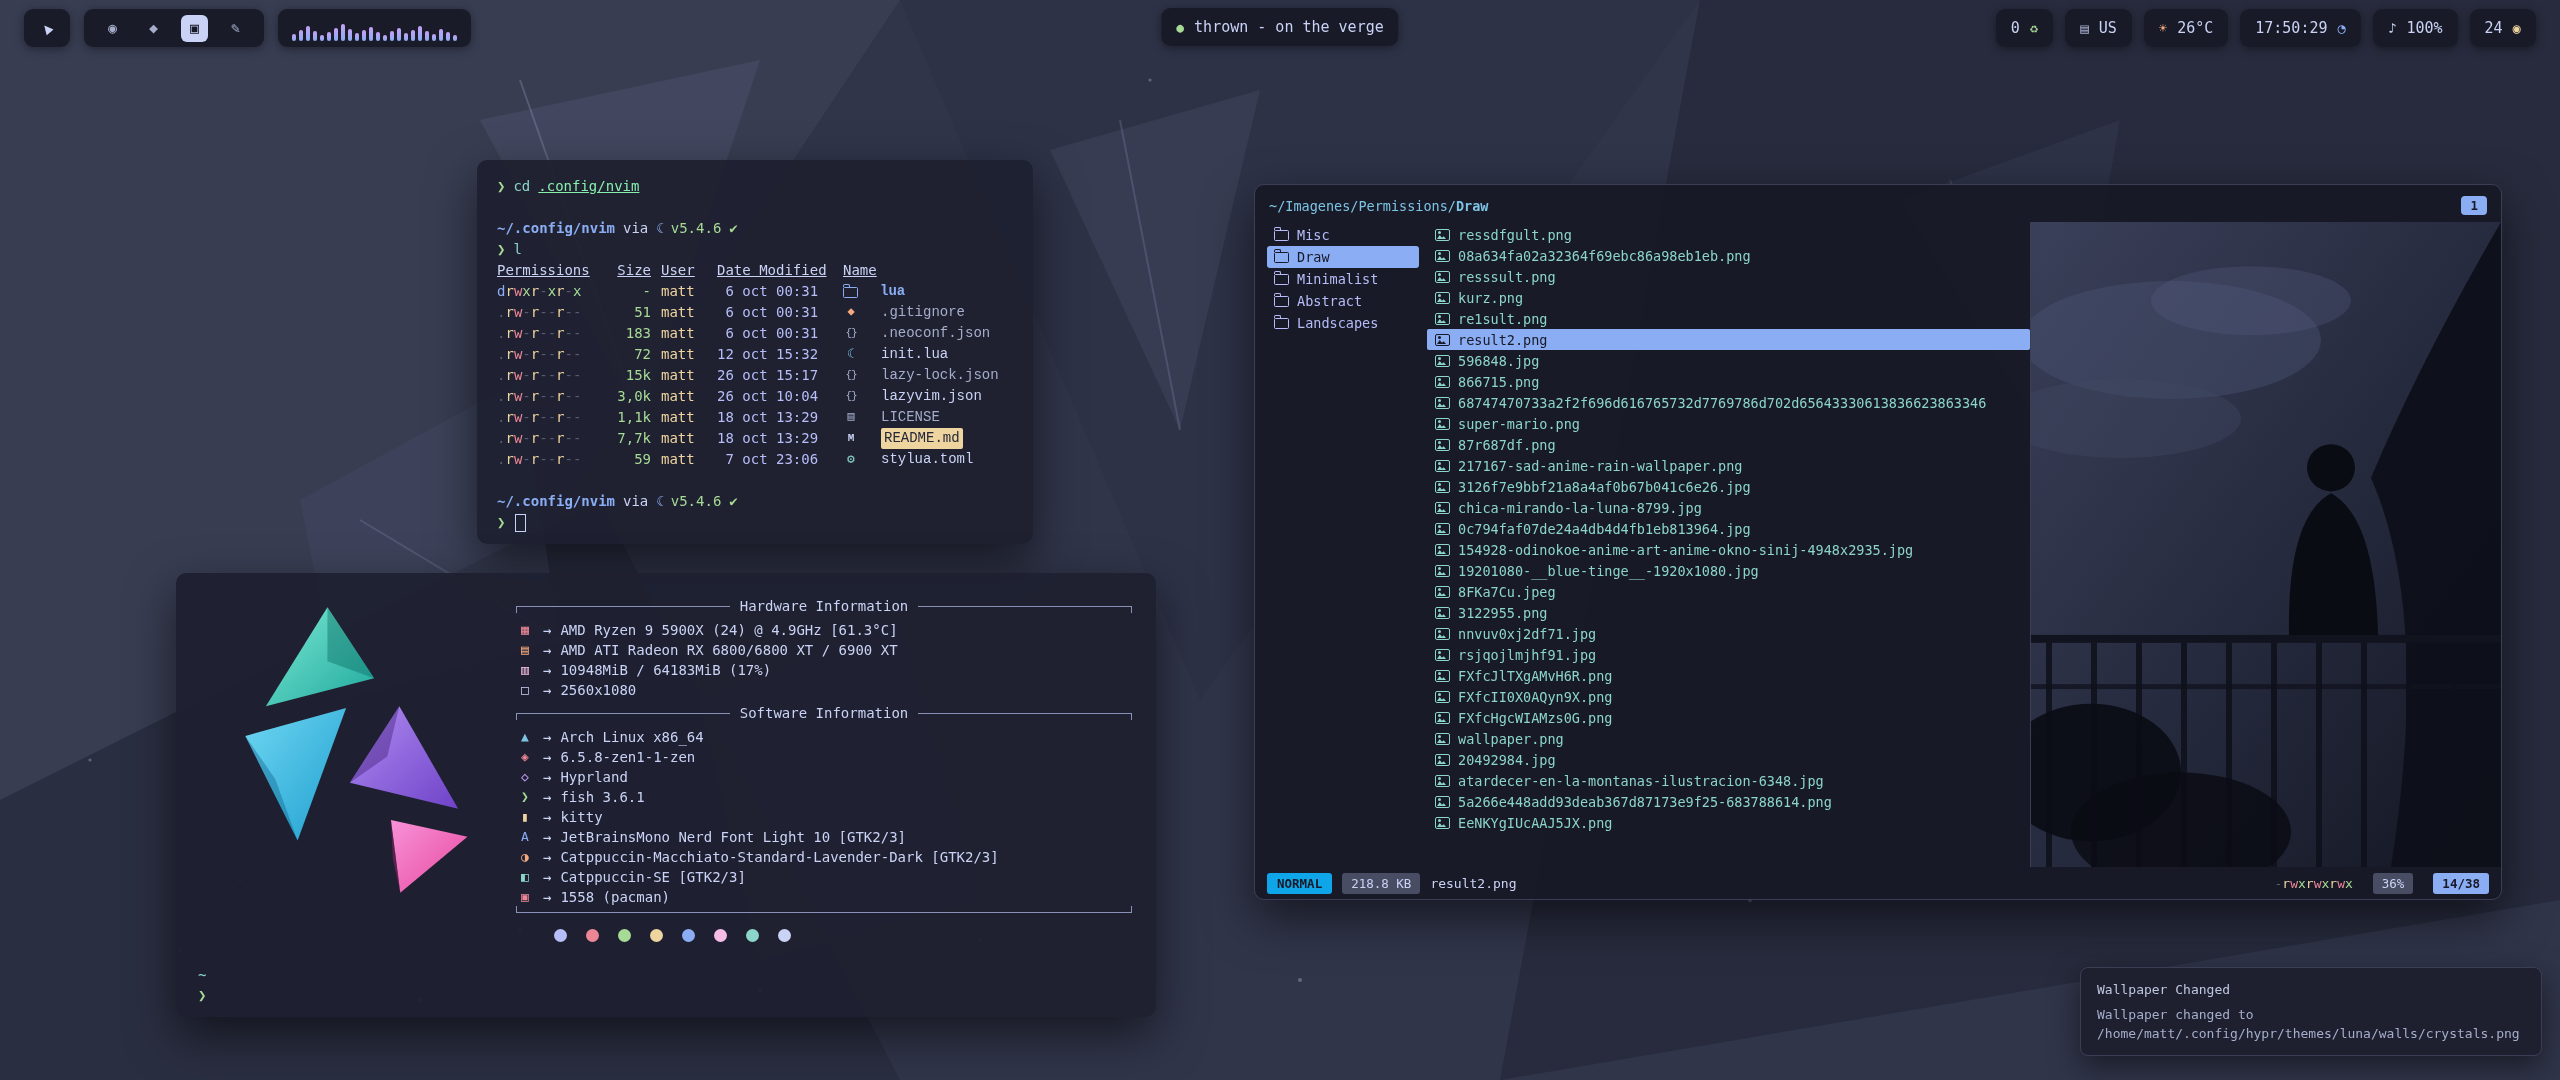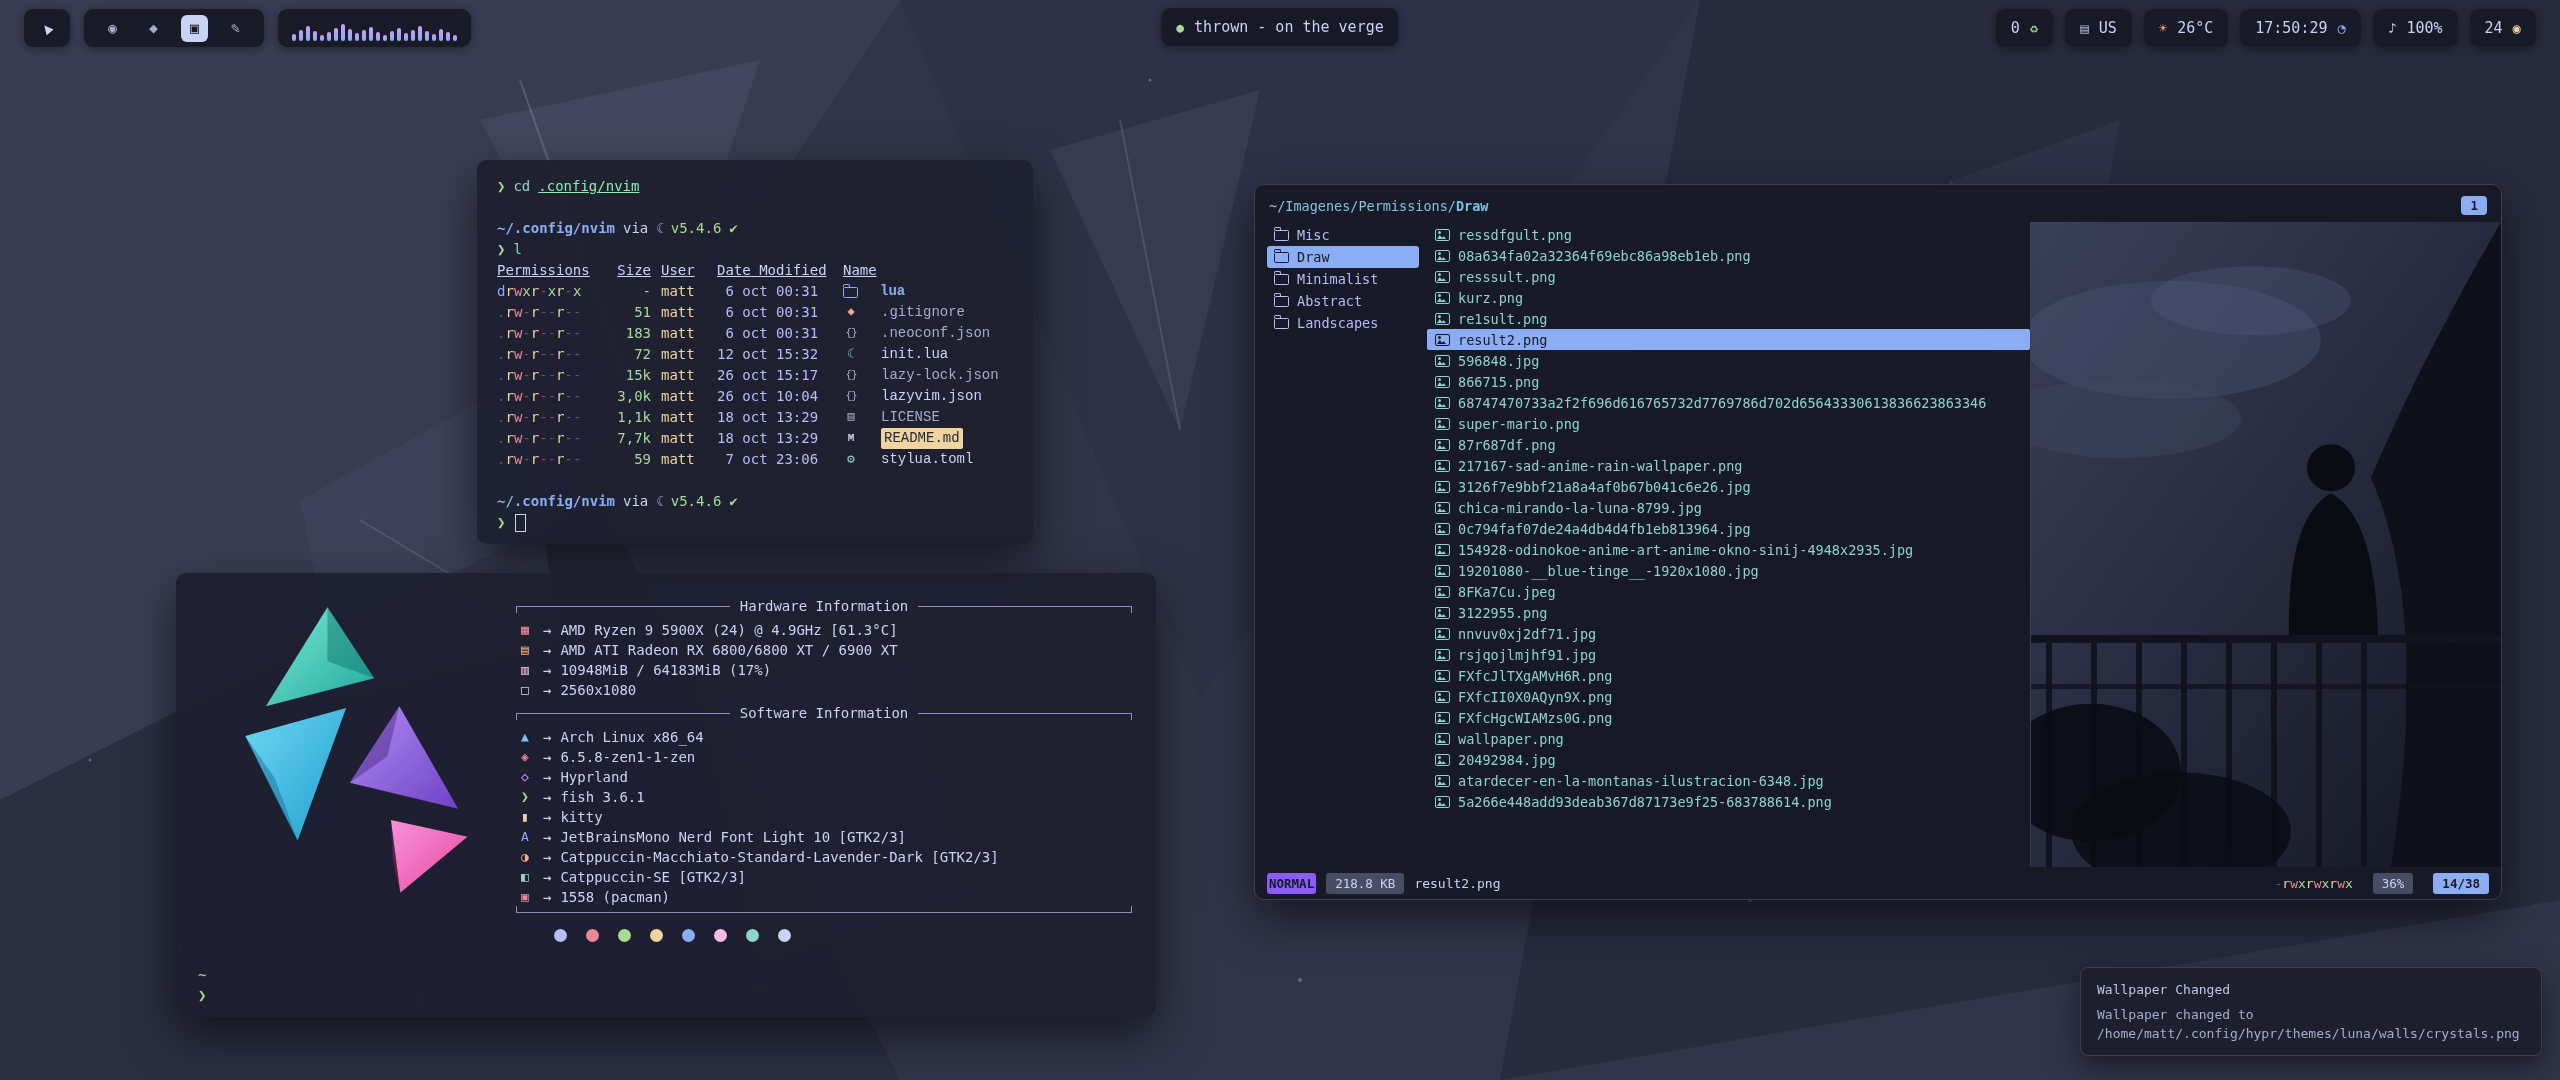--- a/index.html
+++ b/index.html
@@ -112,21 +112,21 @@
   .fold::before{content:"";position:absolute;top:-4.5px;left:-1.5px;width:5px;height:2.5px;
         border:1.5px solid currentColor;border-bottom:none;border-radius:2px 2px 0 0;}
   .imgico{position:relative;display:inline-block;width:13px;height:10px;border:1.5px solid currentColor;
           border-radius:2px;flex:none;}
   .imgico::before{content:"";position:absolute;left:2px;top:1.5px;width:3px;height:3px;border-radius:50%;background:currentColor;}
   .imgico::after{content:"";position:absolute;left:1px;bottom:.5px;width:9px;height:4px;background:currentColor;
           clip-path:polygon(0 100%,30% 0,55% 70%,75% 30%,100% 100%);}
   .fm-preview{width:470px;flex:none;position:relative;overflow:hidden;}
   .fm-preview svg{position:absolute;inset:0;width:100%;height:100%;}
   .fm-status{height:32px;display:flex;align-items:center;gap:10px;padding:0 12px;font-size:13px;flex:none;}
-  .badge-mode{background:#8b5cf6;color:#181926;font-weight:bold;padding:3px 2px;border-radius:3px;font-size:12.5px;}
+  .badge-mode{background:#0ea5e9;color:#181926;font-weight:bold;padding:3px 10px;border-radius:3px;font-size:12.5px;}
   .badge-grey{background:#494d64;color:#cad3f5;padding:3px 9px;border-radius:3px;font-size:12.5px;}
   .badge-pos{background:#8aadf4;color:#181926;font-weight:bold;padding:3px 9px;border-radius:3px;font-size:12.5px;}
   .fm-right{margin-left:auto;display:flex;align-items:center;gap:20px;}
 
   
   .notif{left:2080px;top:967px;width:462px;background:rgba(30,32,48,.97);border:1px solid #3b3f55;
          border-radius:8px;padding:12px 16px;box-sizing:border-box;font-size:13px;line-height:19px;
          color:#a5adcb;z-index:8;cursor:pointer;position:absolute;box-shadow:0 10px 30px rgba(0,0,0,.5);}
   .notif-title{color:#bfc6e0;margin-bottom:6px;}
 </style>
@@ -693,20 +693,24 @@
         <div class="file-item">
           <span class="imgico"></span>
           <span>atardecer-en-la-montanas-ilustracion-6348.jpg</span>
         </div>
 
         <div class="file-item">
           <span class="imgico"></span>
           <span>5a266e448add93deab367d87173e9f25-683788614.png</span>
         </div>
 
+        <div class="file-item">
+          <span class="imgico"></span>
+          <span>EeNKYgIUcAAJ5JX.png</span>
+        </div>
       </div>
     <div class="fm-preview">
       <svg viewBox="0 0 470 656" preserveAspectRatio="none">
         <defs>
           <linearGradient id="pv-sky" x1="0" y1="0" x2="1" y2="1">
             <stop offset="0" stop-color="#3a4059"></stop>
               <stop offset="0.5" stop-color="#262b3f"></stop>
               <stop offset="1" stop-color="#141723"></stop>
           </linearGradient>
         </defs>

